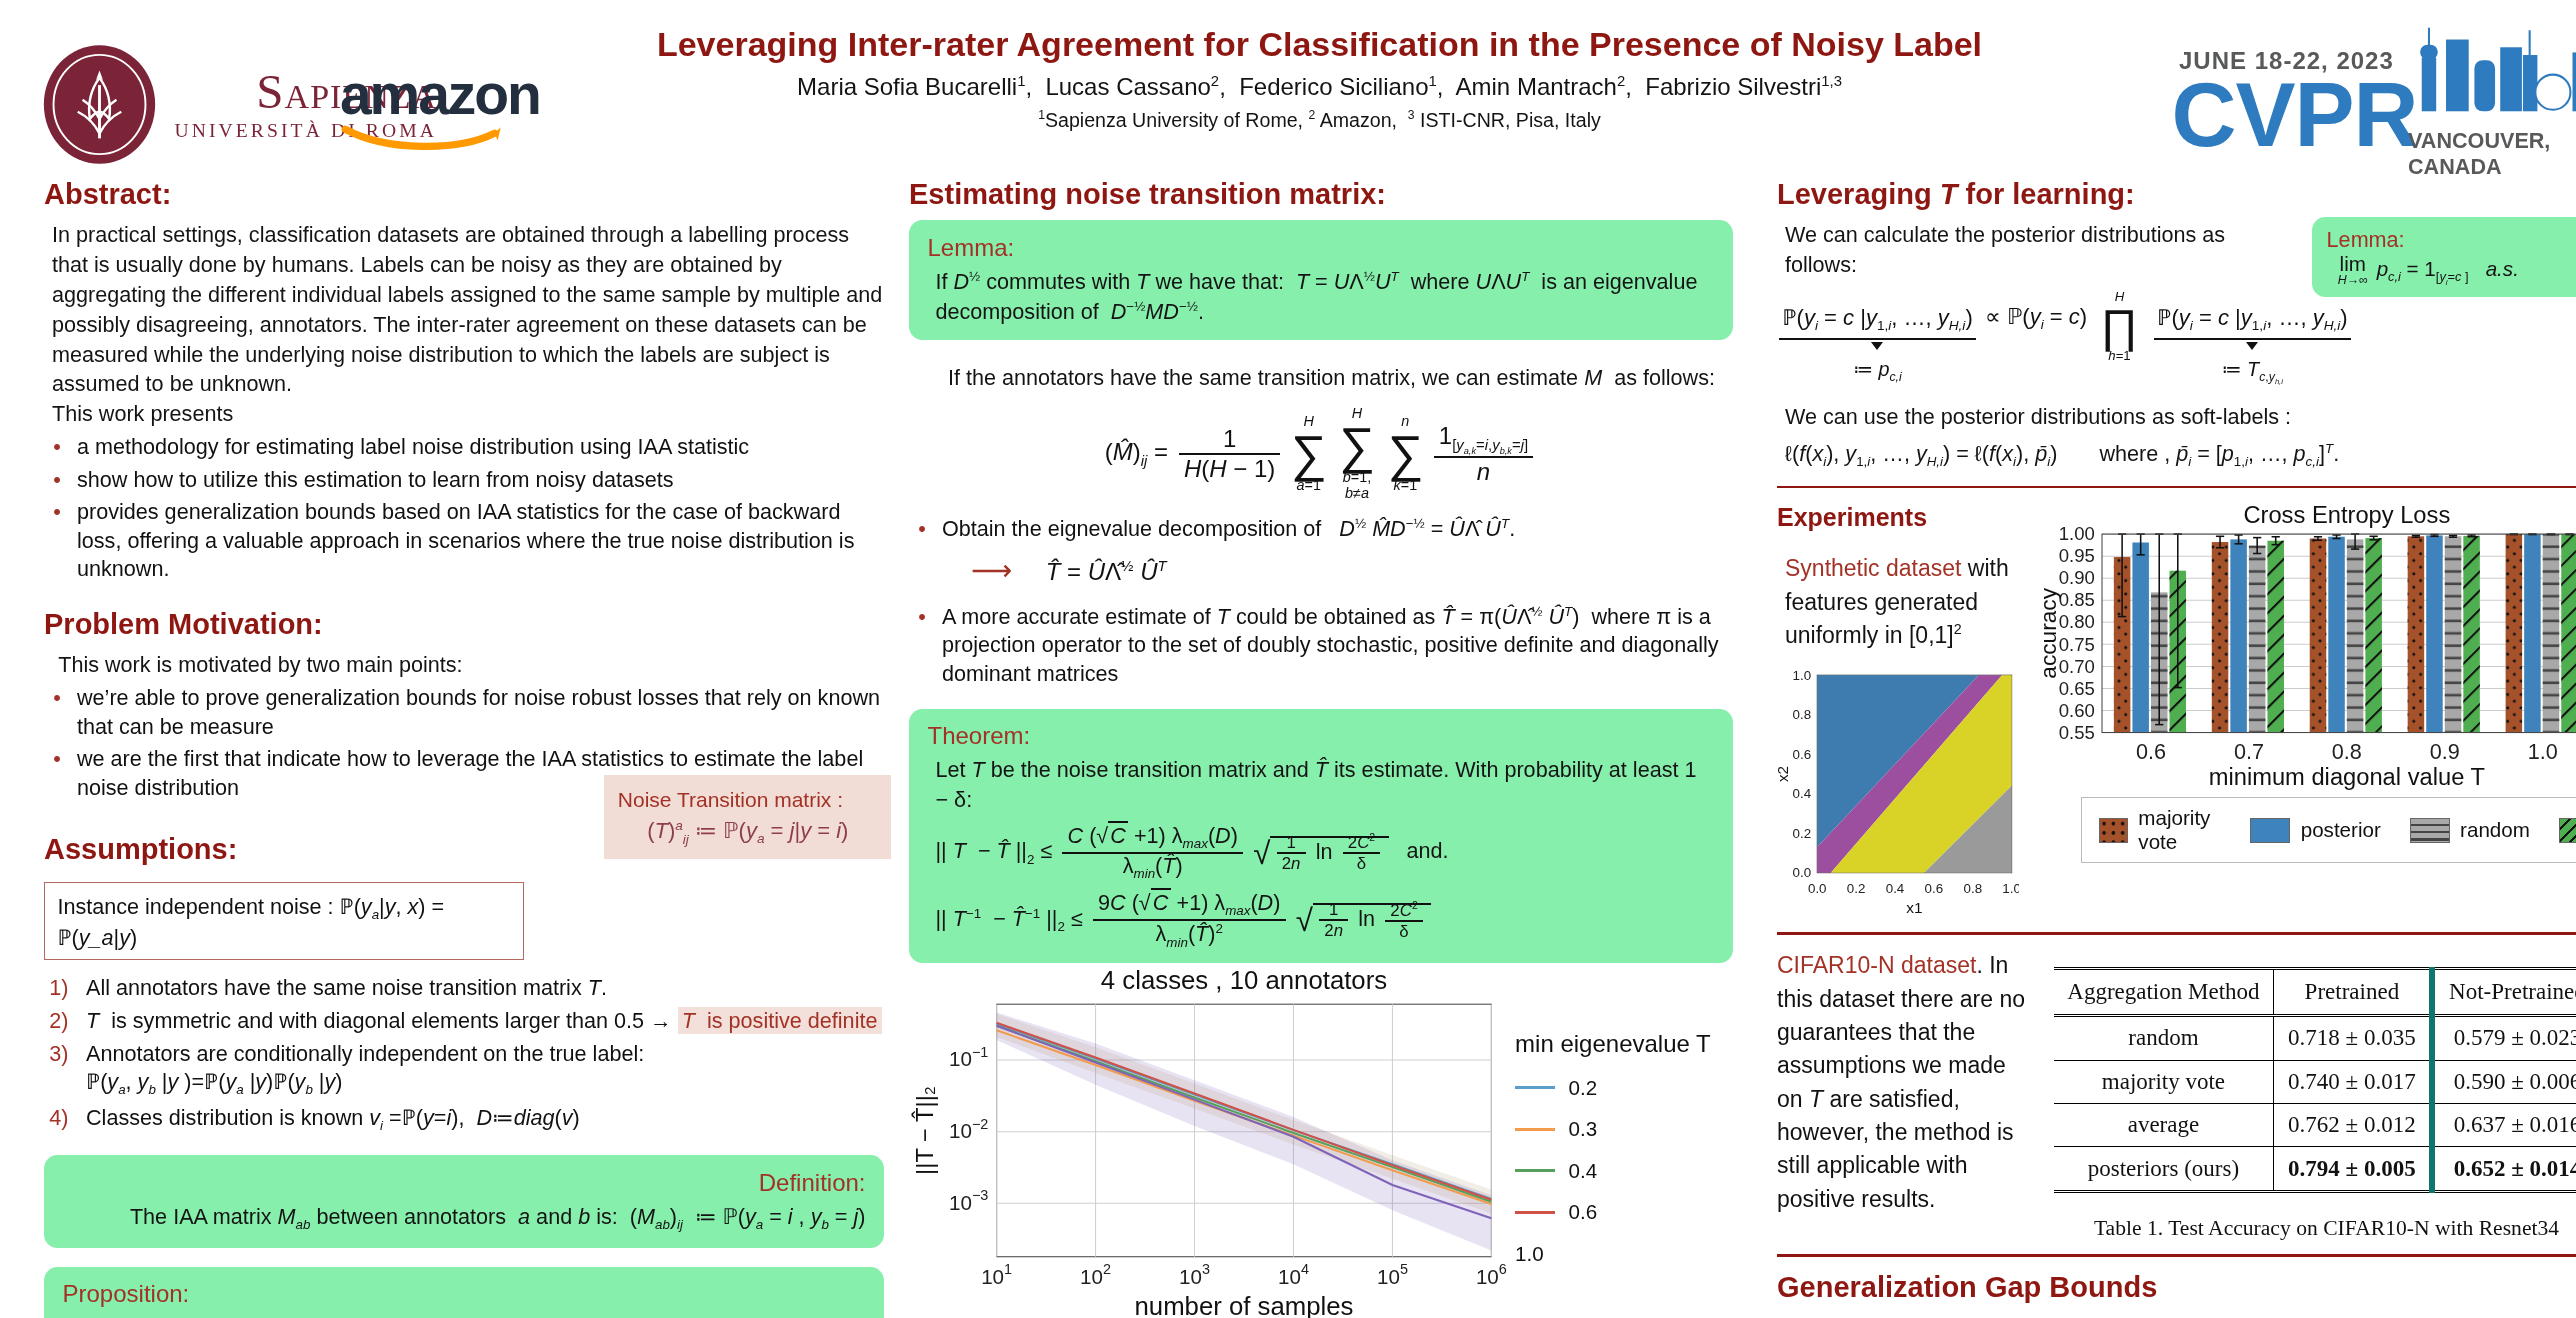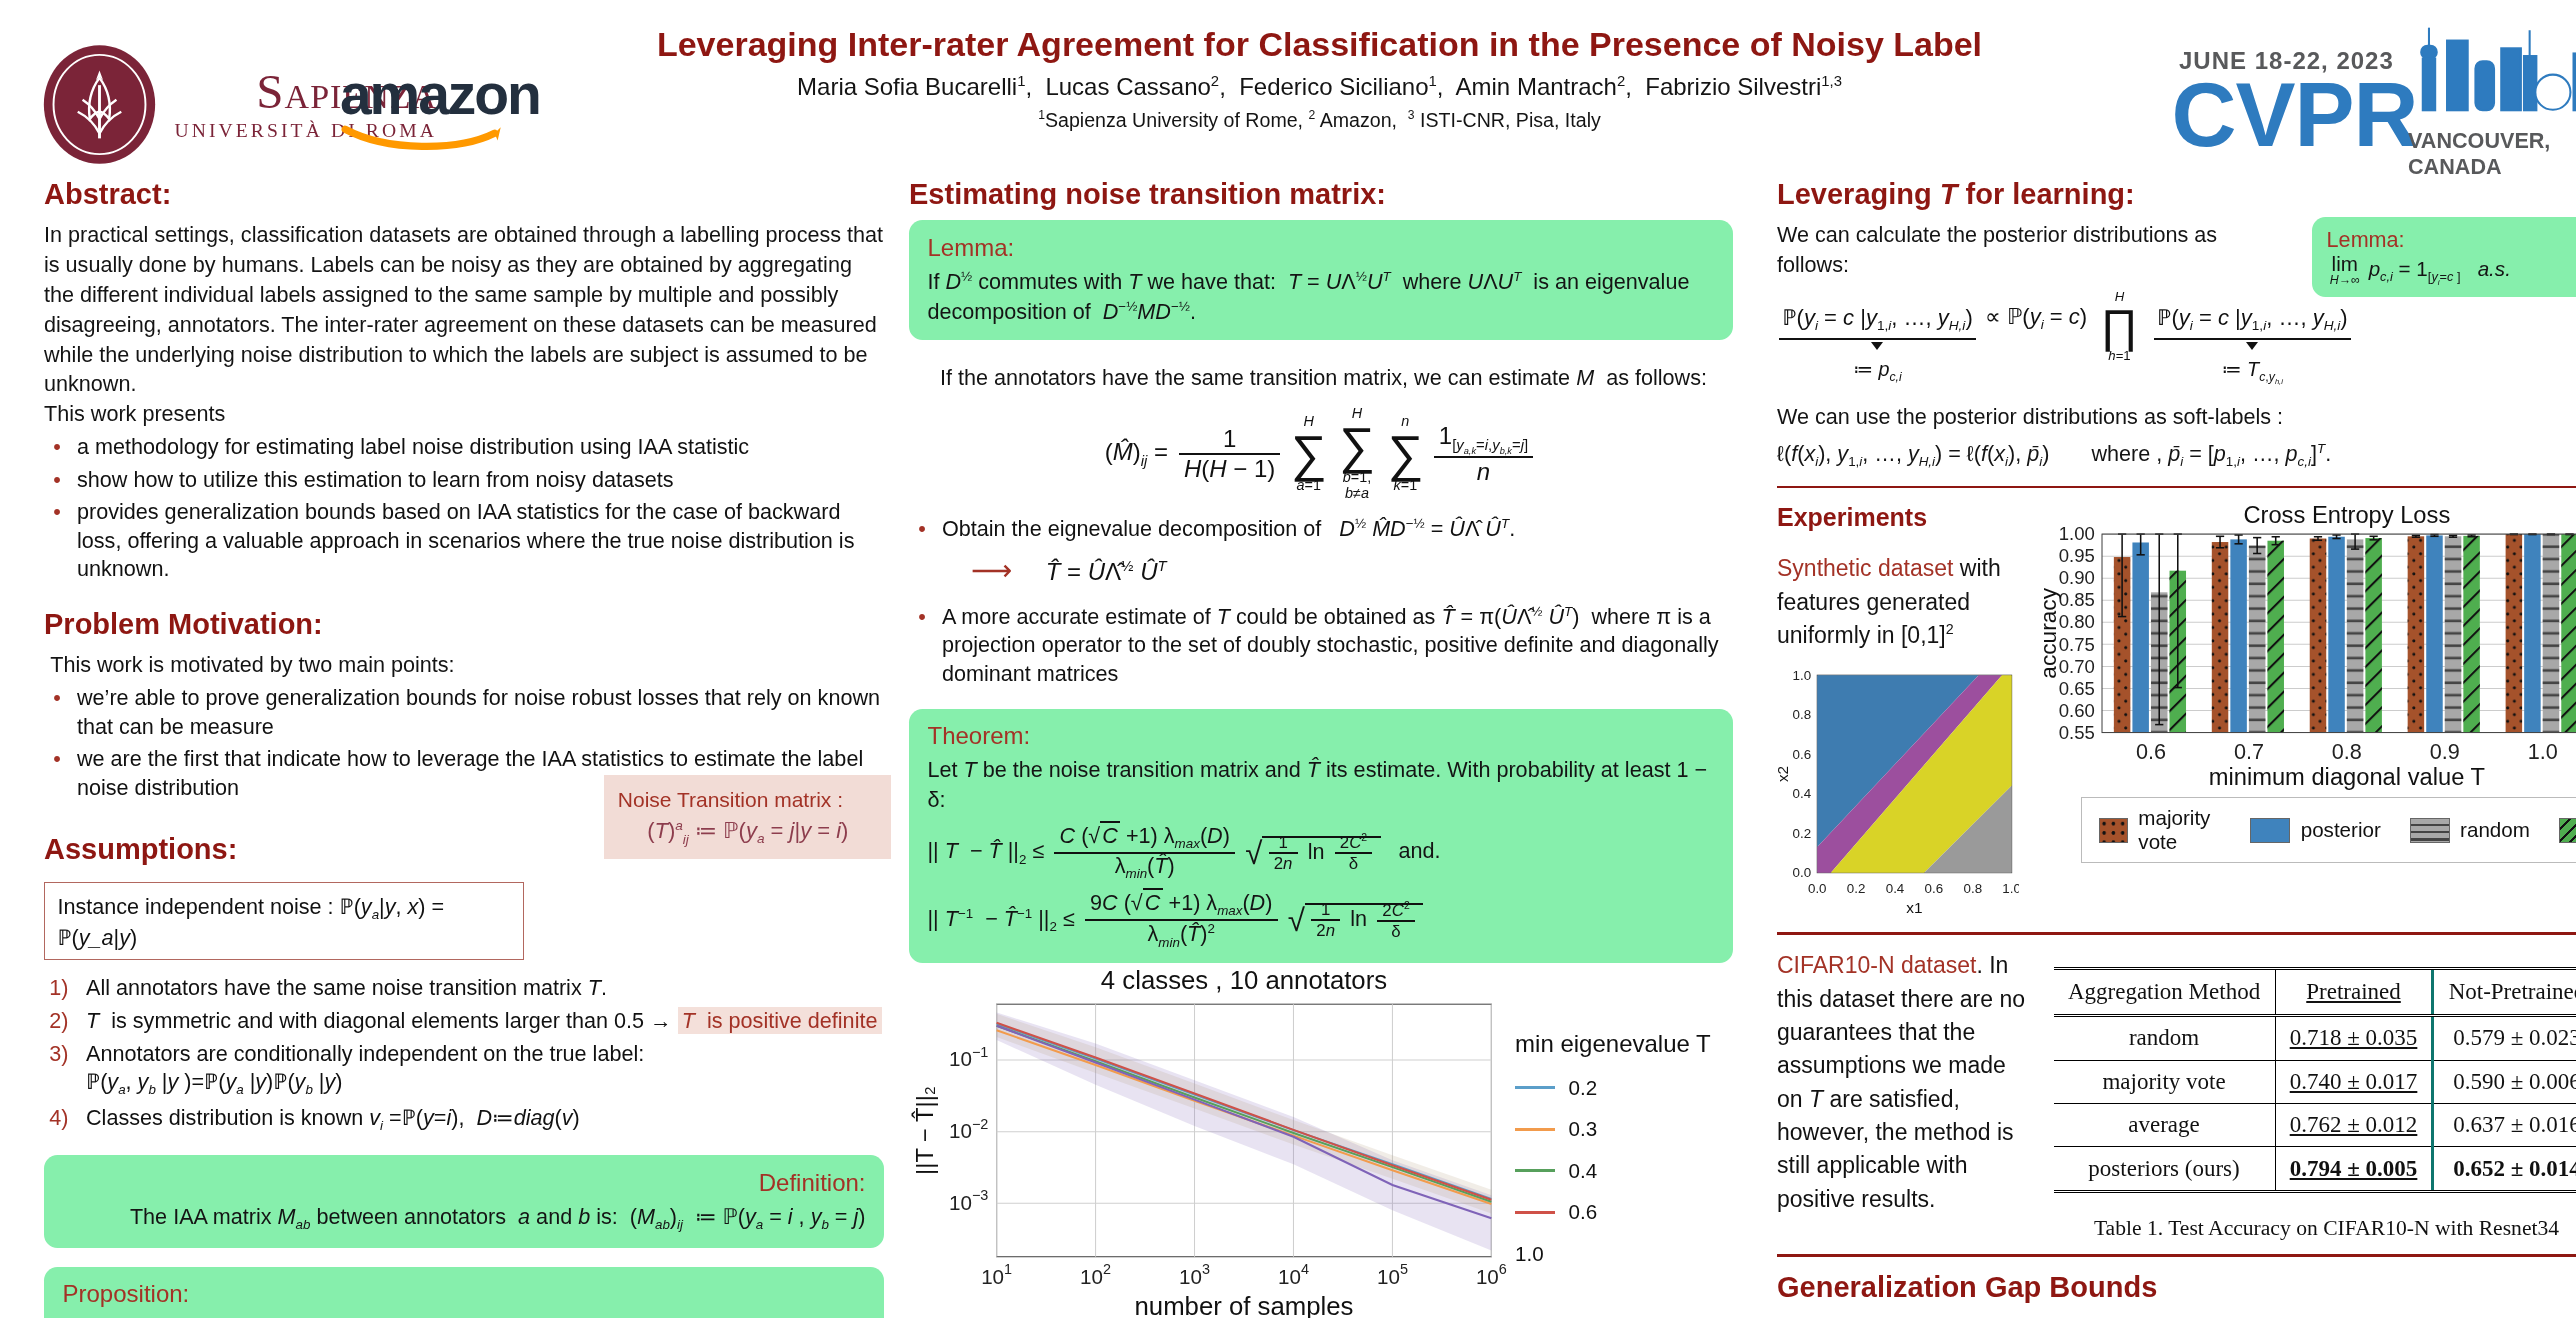--- a/index.html
+++ b/index.html
@@ -25,21 +25,21 @@
   .cvpr .loc{position:absolute;left:252px;top:103px;font-size:21.6px;font-weight:700;color:#58595b;}
   .cvpr svg{position:absolute;left:242px;top:0px;}
 
   
   .col{position:absolute;top:173px;}
   .col-left{left:44px;width:840px;}
   .col-mid{left:909px;width:824px;}
   .col-right{left:1777px;width:837px;}
 
   h2.sec{color:#8e1712;font-size:29px;font-weight:700;margin:5.2px 0 9.3px 0;}
-  .body-t{font-size:21.6px;line-height:1.38;color:#141414;}
+  .body-t{font-size:21.6px;line-height:1.38;color:#141414;margin-left:8px;}
   ul.b{list-style:none;margin:3.1px 0 0 0;padding:0;}
   ul.b li{position:relative;padding-left:33px;margin:4.1px 0;font-size:21.6px;line-height:1.32;}
   ul.b li::before{content:"•";position:absolute;left:9.3px;color:#a33226;}
   ol.n{list-style:none;margin:13.4px 0 0 0;padding:0;counter-reset:it;}
   ol.n li{position:relative;counter-increment:it;padding-left:42px;margin:5.2px 0;font-size:21.6px;line-height:1.3;}
   ol.n li::before{content:counter(it) ")";position:absolute;left:5.2px;color:#a33226;}
 
   .pinkbox{background:#86efac;border-radius:13.4px;padding:13.4px 18.5px;}
   .pinkbox .bt{color:#a33226;font-size:24px;margin-bottom:5.2px;}
   .hl{background:#f4e0da;color:#a33226;padding:1px 4.1px;}
@@ -91,21 +91,21 @@
 
   .cifar-grid{display:flex;gap:18.5px;margin-top:4.1px;}
   .cifar-text{width:258px;font-size:23px;line-height:1.45;}
   .tblwrap{width:546px;}
   table.res{border-collapse:collapse;width:100%;font-family:"Liberation Serif",serif;font-size:23px;margin-top:17.5px;
     border-top:3.6px double #000;border-bottom:3.6px double #000;}
   table.res th{font-weight:400;padding:9.3px 13.4px;border-bottom:3.6px double #000;}
   table.res td{padding:8.2px 13.4px;text-align:center;border-bottom:1px solid #000;}
   table.res tr:last-child td{border-bottom:none;font-weight:700;}
   table.res td:first-child,table.res th:first-child{border-right:1px solid #000;}
-  table.res td:nth-child(2),table.res th:nth-child(2){border-right:3px solid #0f766e;text-decoration:underline;}
+  table.res td:nth-child(2),table.res th:nth-child(2){border-right:6px solid #0f766e;}
   table.res tr:last-child td:first-child{font-weight:400;}
   .tbl-cap{font-family:"Liberation Serif",serif;font-size:21.6px;text-align:center;margin-top:23px;}
 
   svg text{font-family:"Liberation Sans",sans-serif;}
 </style>
 </head>
 <body>
 
 <div class="poster">
 

